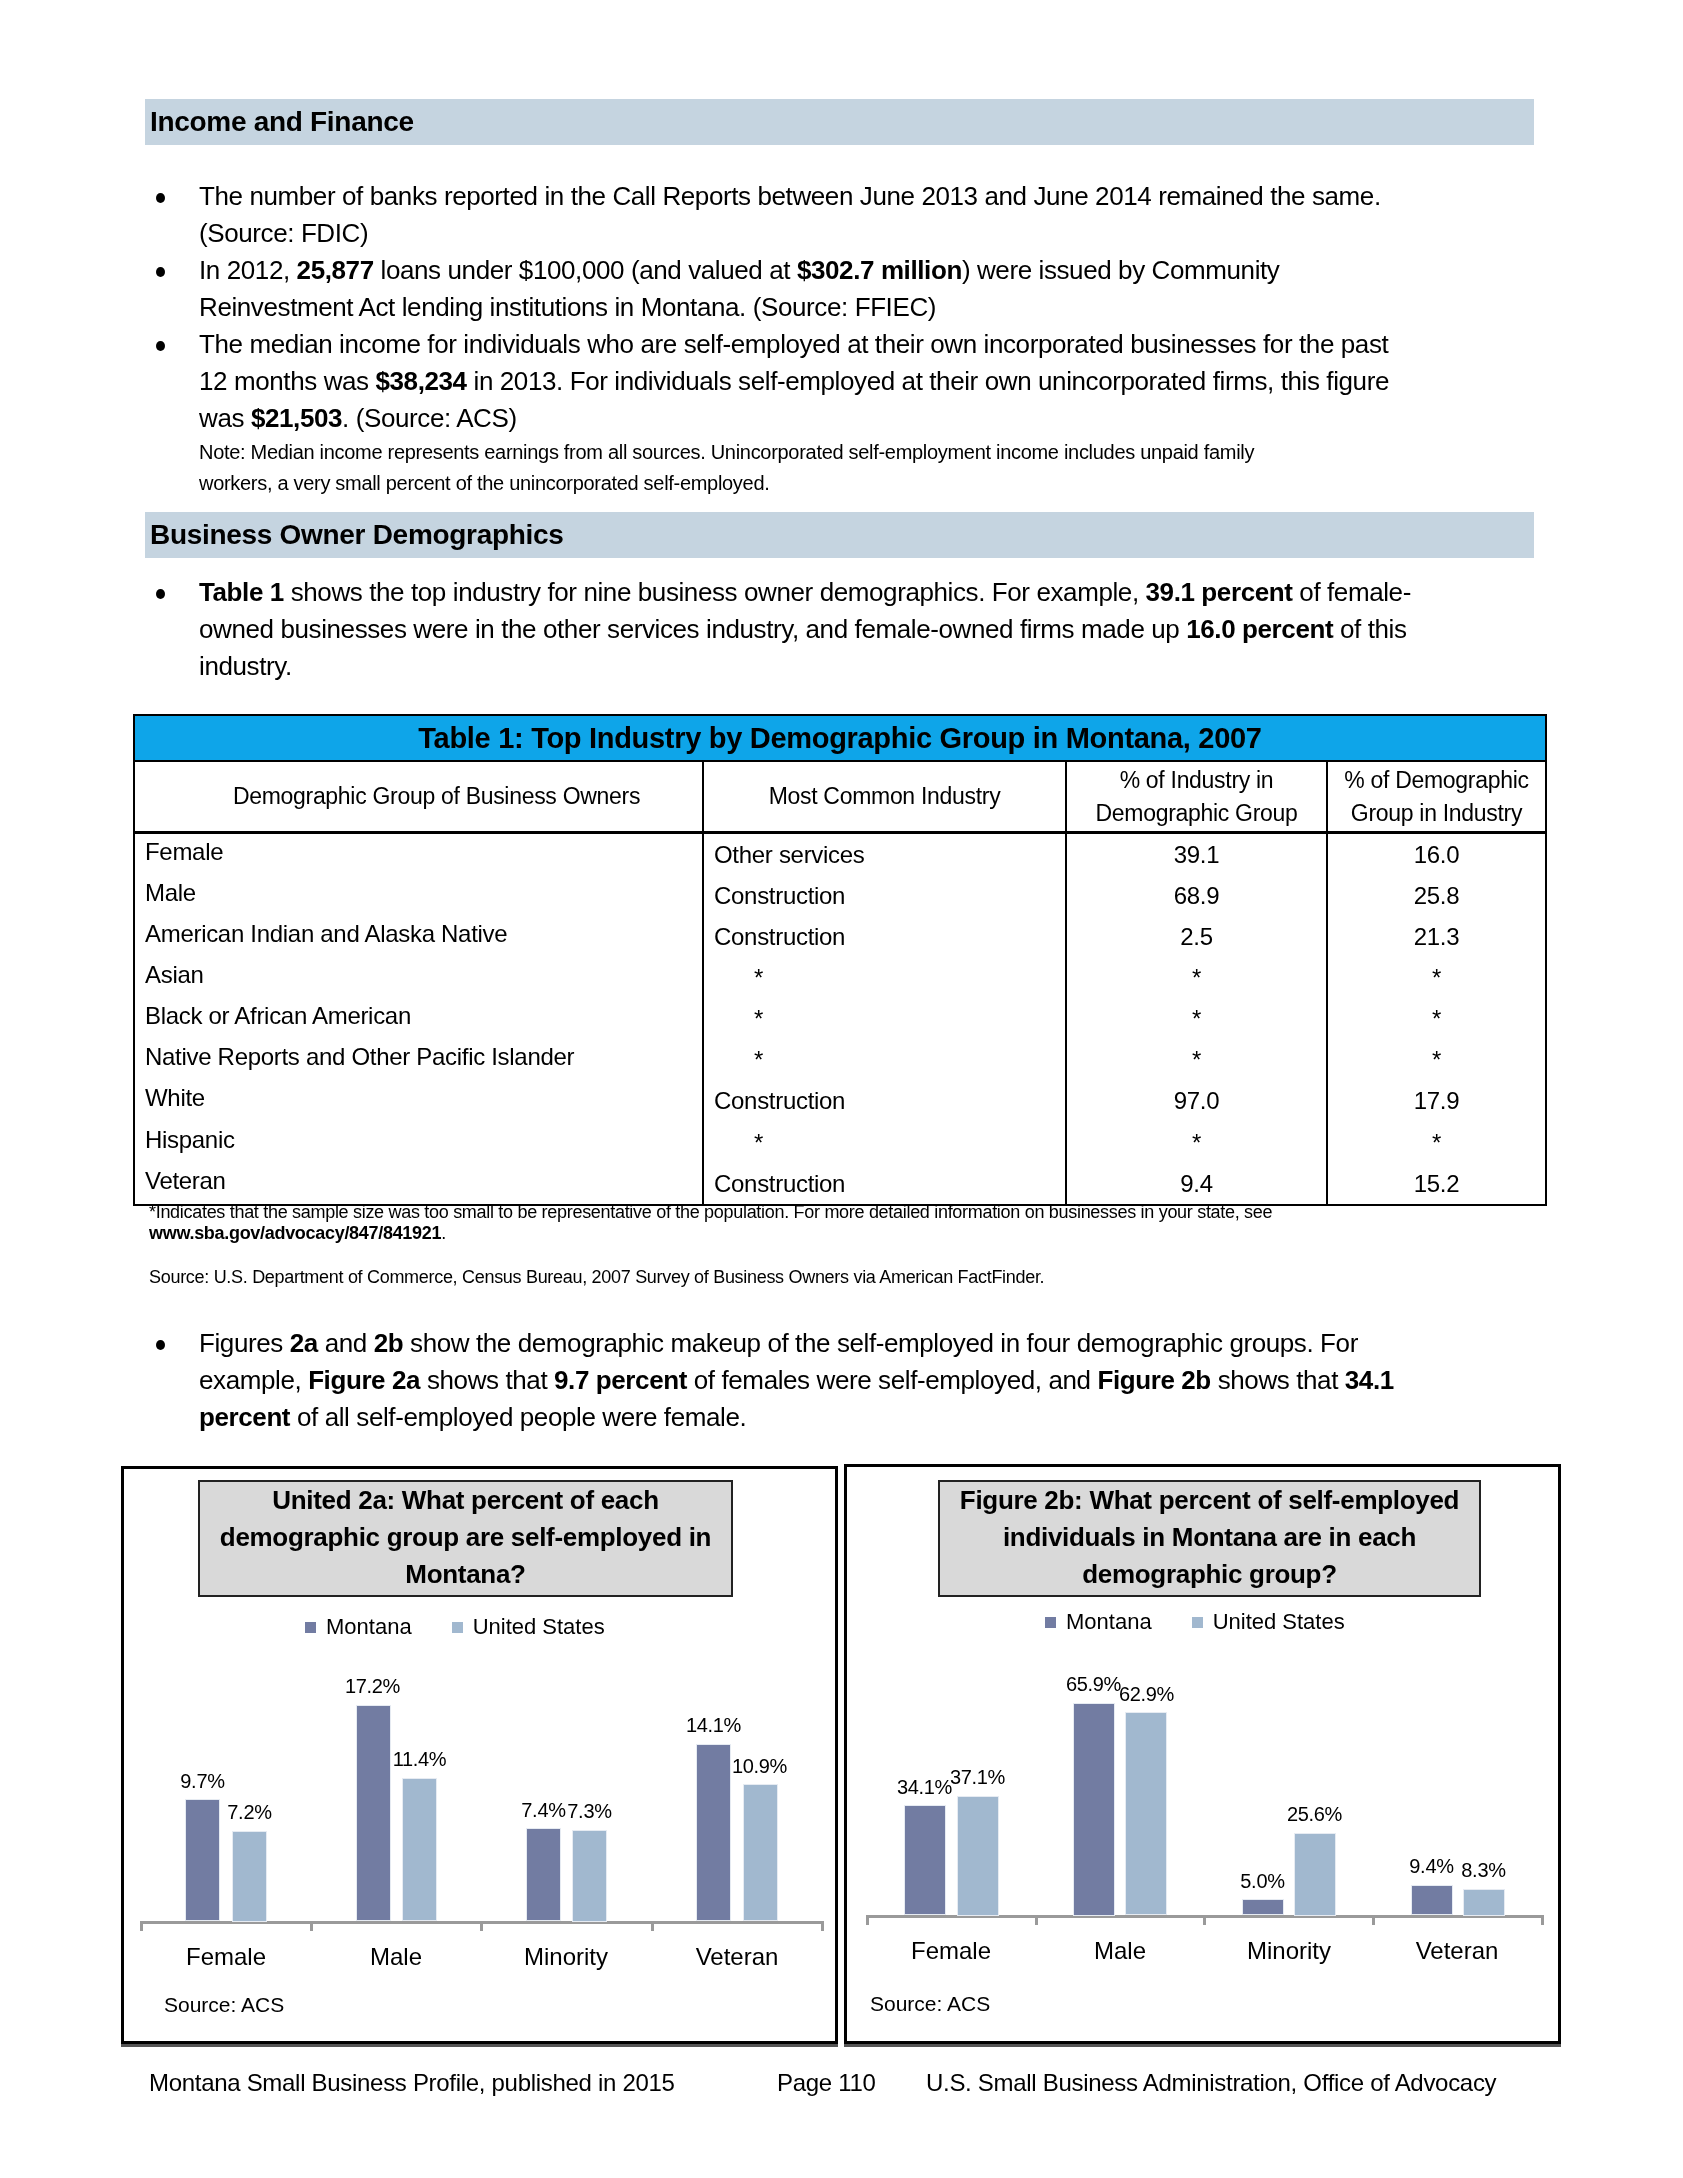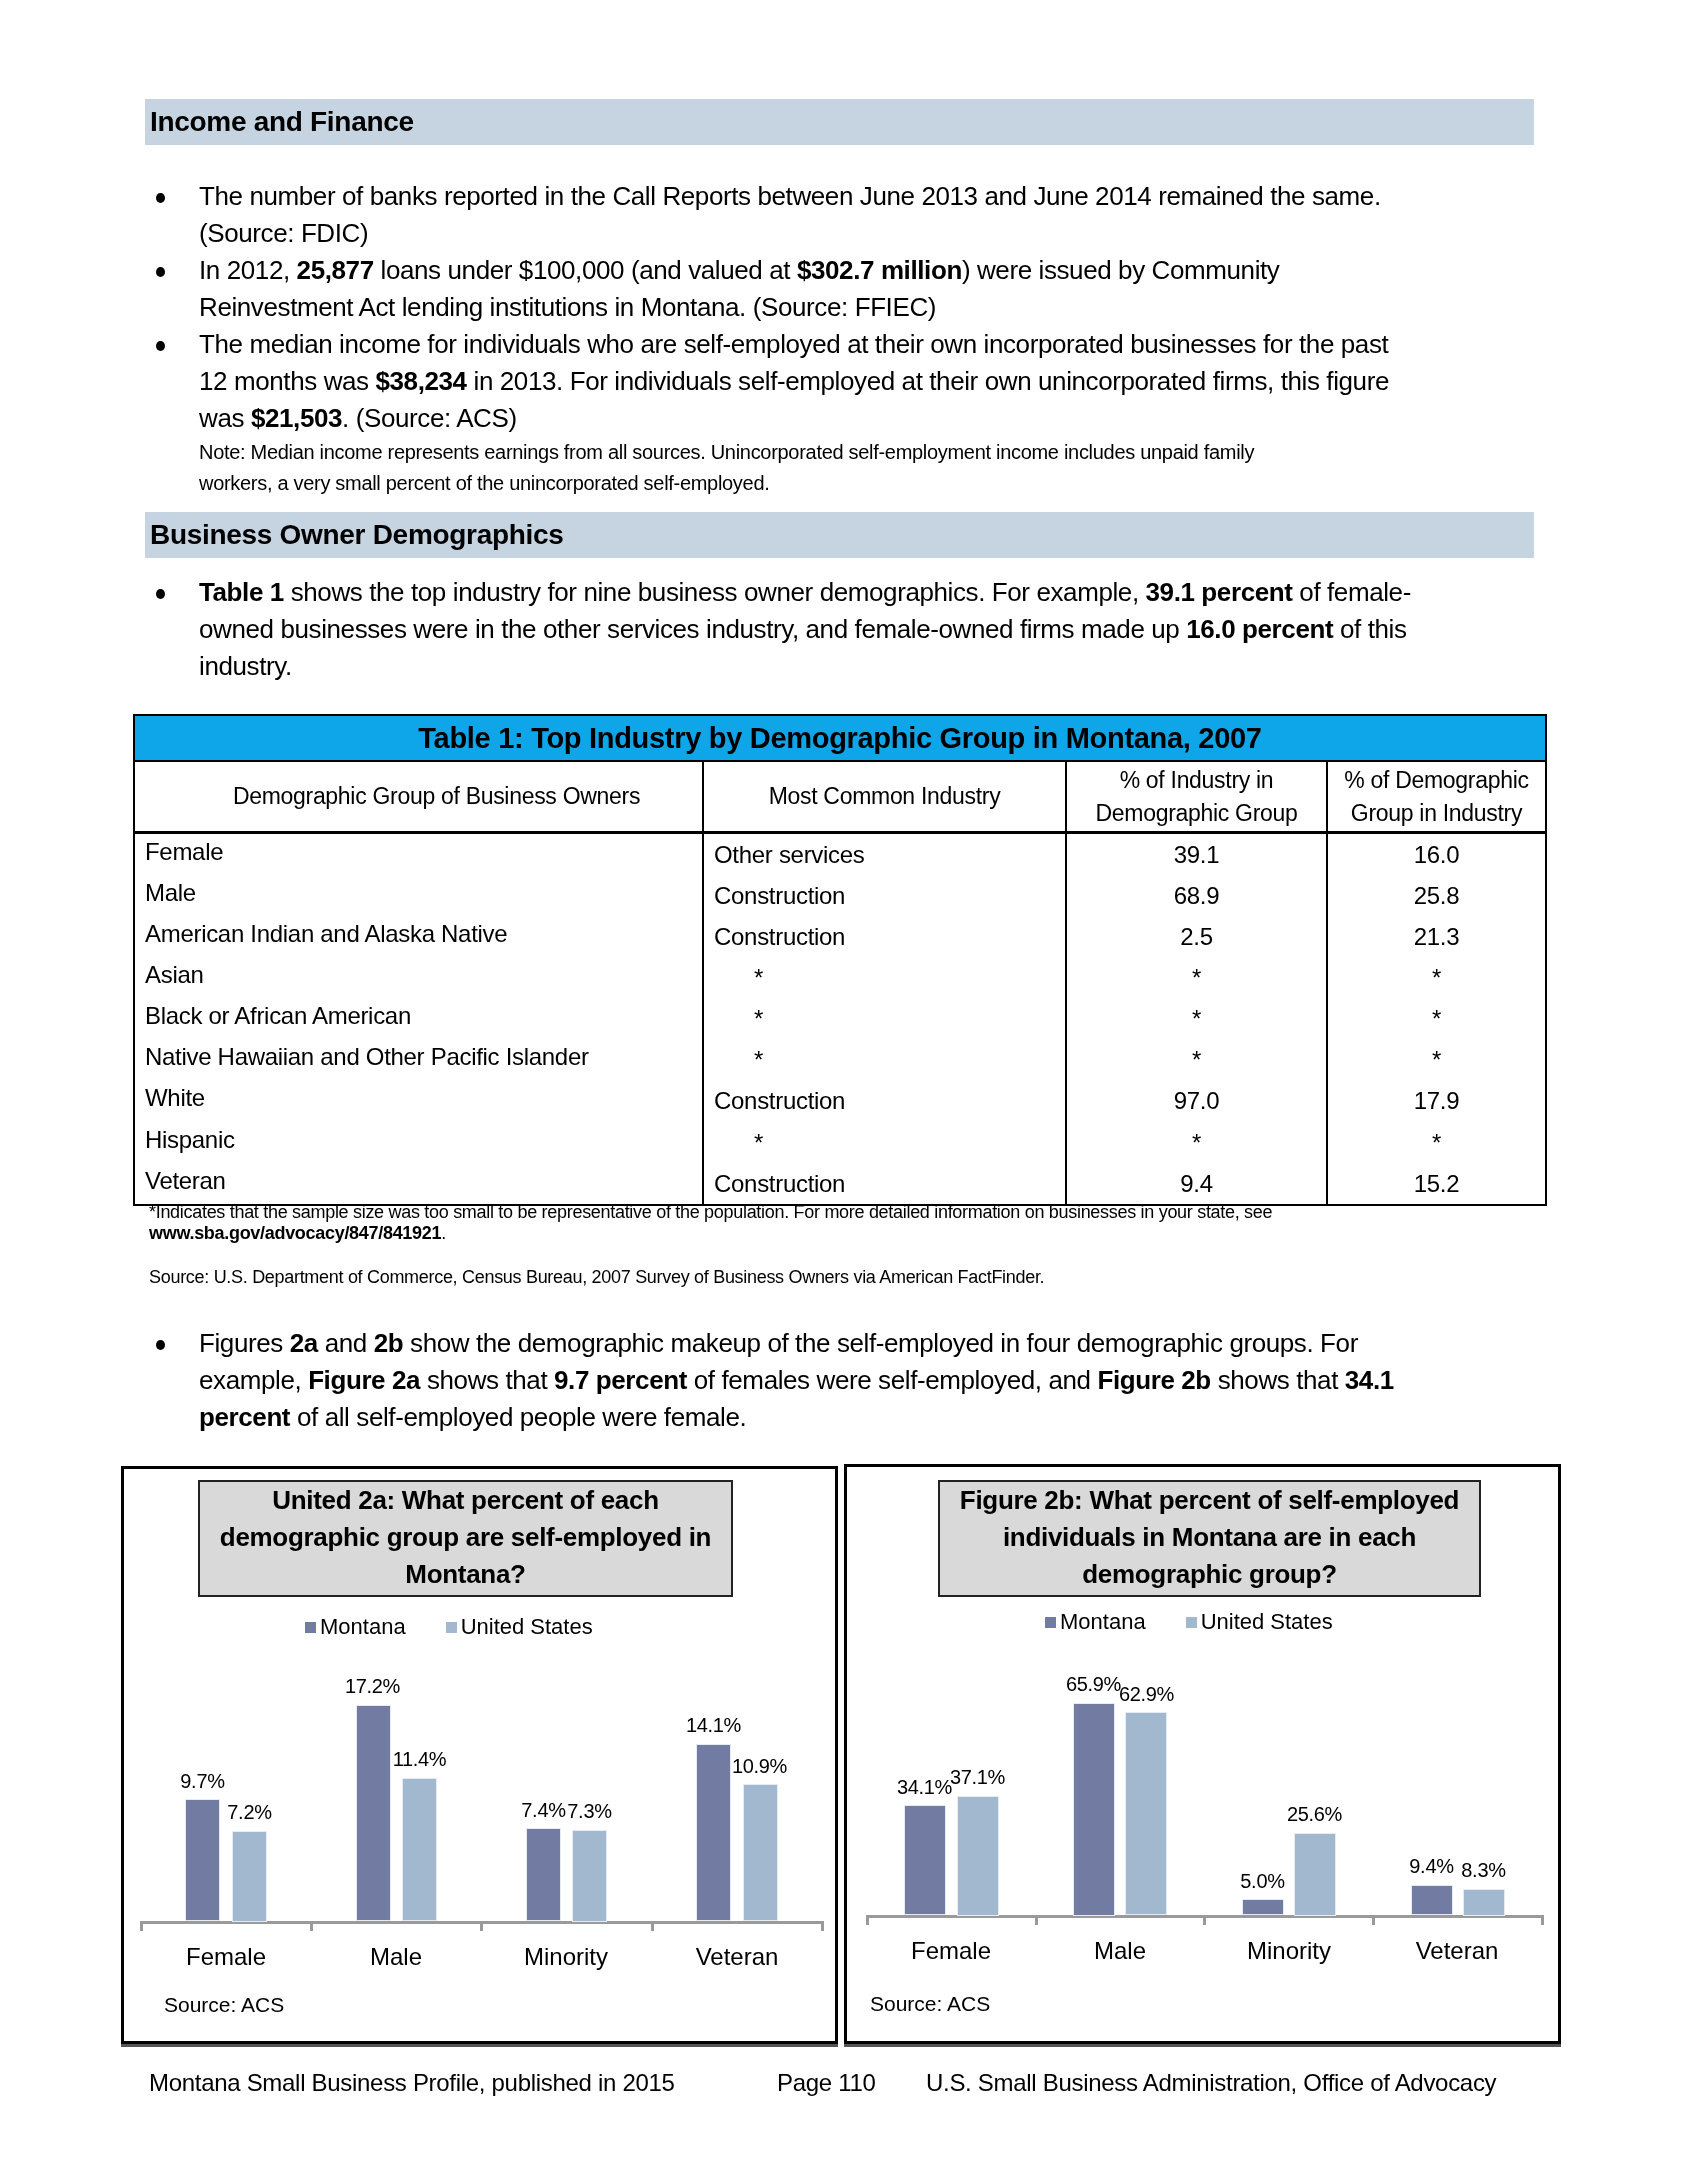--- a/index.html
+++ b/index.html
@@ -25,21 +25,21 @@
   .tbl .body .col:last-child { border-right: none; }
   .cell { position: absolute; font-size: 24px; letter-spacing: -0.3px; white-space: nowrap; }
   .center { text-align: center; left: 0; right: 0; }
 
   .fn { position: absolute; left: 149px; font-size: 18px; letter-spacing: -0.3px; }
 
   
   .chart-frame { position: absolute; border: 3px solid #000; box-shadow: 0 3px 0 #555; background: #fff; }
   .chart-title { position: absolute; background: #d9d9d9; border: 2px solid #222; text-align: center; font-weight: bold; font-size: 26px; line-height: 37px; letter-spacing: -0.3px; }
   .legend { position: absolute; font-size: 22px; display: flex; gap: 40px; }
-  .legend .item { display: flex; align-items: center; gap: 4px; }
+  .legend .item { display: flex; align-items: center; gap: 10px; }
   .legend .sw { width: 11px; height: 11px; display: inline-block; }
   .axis { position: absolute; height: 3px; background: #9a9a9a; }
   .tick { position: absolute; width: 3px; height: 10px; background: #9a9a9a; }
   .bar { position: absolute; border: 1px solid #e6ebf2; box-sizing: border-box; }
   .bar-label { position: absolute; font-size: 20px; text-align: center; width: 79px; letter-spacing: -0.3px; }
   .cat-label { position: absolute; font-size: 24px; text-align: center; width: 158px; }
   .src { position: absolute; font-size: 21px; }
 
   .footer { position: absolute; top: 2069px; font-size: 24px; letter-spacing: -0.3px; }
 </style>
@@ -98,21 +98,21 @@
         <span><span>% of Demographic</span><br><span>Group in Industry</span></span>
       </div>
   </div>
   <div class="body">
     <div class="col c1" id="col-group">
         <div class="cell " style="left: 10px; top: 4px;">Female</div>
         <div class="cell " style="left: 10px; top: 45px;">Male</div>
         <div class="cell " style="left: 10px; top: 86px;">American Indian and Alaska Native</div>
         <div class="cell " style="left: 10px; top: 127px;">Asian</div>
         <div class="cell " style="left: 10px; top: 168px;">Black or African American</div>
-        <div class="cell " style="left: 10px; top: 209px;">Native Hawaiian and Other Pacific Islander</div>
+        <div class="cell " style="left: 10px; top: 209px;">Native Reports and Other Pacific Islander</div>
         <div class="cell " style="left: 10px; top: 250px;">White</div>
         <div class="cell " style="left: 10px; top: 292px;">Hispanic</div>
         <div class="cell " style="left: 10px; top: 333px;">Veteran</div>
       </div>
     <div class="col c2" id="col-industry">
         <div class="cell " style="left: 10px; top: 7px;">Other services</div>
         <div class="cell " style="left: 10px; top: 48px;">Construction</div>
         <div class="cell " style="left: 10px; top: 89px;">Construction</div>
         <div class="cell " style="left: 50px; top: 130px;">*</div>
         <div class="cell " style="left: 50px; top: 171px;">*</div>

